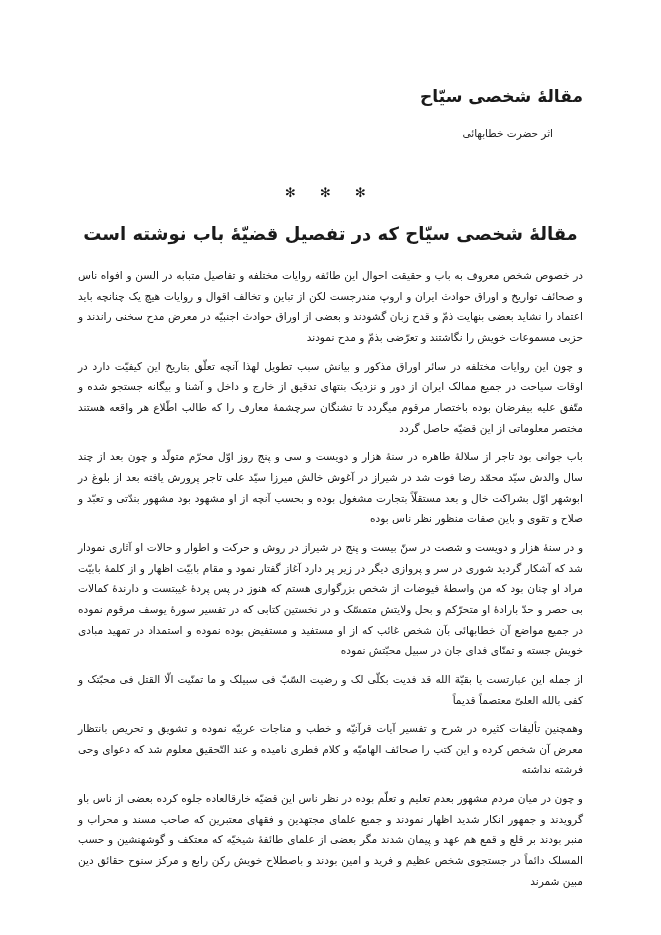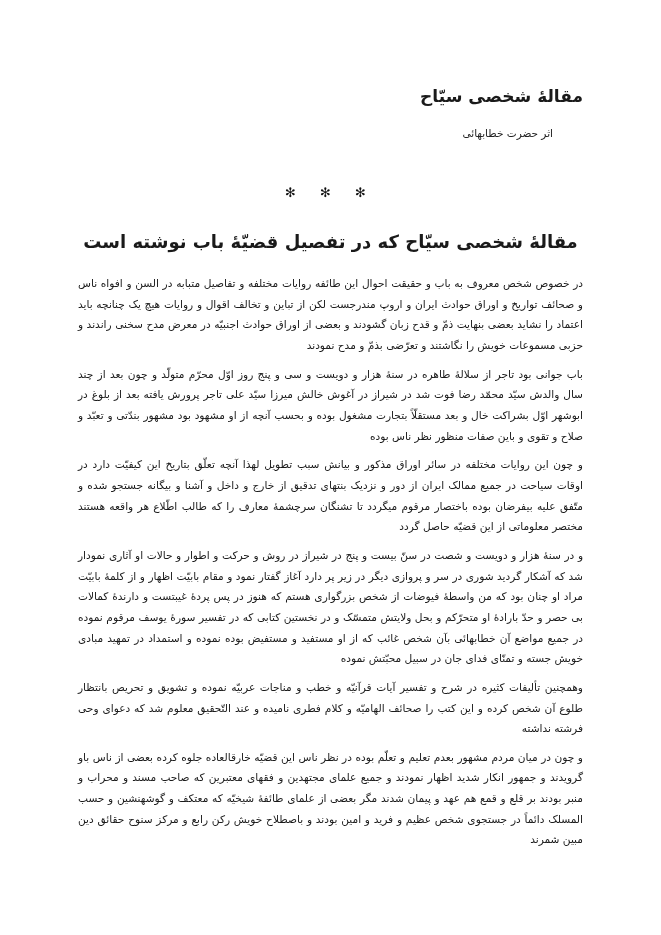--- a/index.html
+++ b/index.html
@@ -40,21 +40,21 @@
     text-align: center;
     font-size: 13px;
     letter-spacing: 10px;
     margin: 44px 0 0 0;
     color: #111;
   }
   .section-heading {
     text-align: center;
     font-size: 18px;
     line-height: 1.6;
-    margin: 28px 0 0 0;
+    margin: 20px 0 0 0;
     letter-spacing: 0.4px;
   }
   .body-block {
     margin-top: 16px;
   }
   p.para {
     font-size: 10.6px;
     line-height: 1.95;
     text-align: justify;
     text-align-last: right;
@@ -70,20 +70,21 @@
   <h1 class="doc-title">مقالهٔ شخصی سیّاح</h1>
 
   <div class="doc-author">اثر حضرت خطابهائی</div>
 
   <div class="stars">✻ ✻ ✻</div>
 
   <h2 class="section-heading">مقالهٔ شخصی سیّاح که در تفصیل قضیّهٔ باب نوشته است</h2>
 
   <div class="body-block">
     <p class="para">در خصوص شخص معروف به باب و حقیقت احوال این طائفه روایات مختلفه و تفاصیل متبابه در السن و افواه ناس و صحائف تواریخ و اوراق حوادث ایران و اروپ مندرجست لکن از تباین و تخالف اقوال و روایات هیچ یک چنانچه باید اعتماد را نشاید بعضی بنهایت ذمّ و قدح زبان گشودند و بعضی از اوراق حوادث اجنبیّه در معرض مدح سخنی راندند و حزبی مسموعات خویش را نگاشتند و تعرّضی بذمّ و مدح نمودند</p>
+    <p class="para">و چون این روایات مختلفه در سائر اوراق مذکور و بیانش سبب تطویل لهذا آنچه تعلّق بتاریخ این کیفیّت دارد در اوقات سیاحت در جمیع ممالک ایران از دور و نزدیک بنتهای تدقیق از خارج و داخل و آشنا و بیگانه جستجو شده و متّفق علیه بیفرضان بوده باختصار مرقوم میگردد تا تشنگان سرچشمهٔ معارف را که طالب اطّلاع هر واقعه هستند مختصر معلوماتی از این قضیّه حاصل گردد</p>
     <p class="para">باب جوانی بود تاجر از سلالهٔ طاهره در سنهٔ هزار و دویست و سی و پنج روز اوّل محرّم متولّد و چون بعد از چند سال والدش سیّد محمّد رضا فوت شد در شیراز در آغوش خالش میرزا سیّد علی تاجر پرورش یافته بعد از بلوغ در ابوشهر اوّل بشراکت خال و بعد مستقلّاً بتجارت مشغول بوده و بحسب آنچه از او مشهود بود مشهور بندّتی و تعبّد و صلاح و تقوی و باین صفات منظور نظر ناس بوده</p>
-    <p class="para">و چون این روایات مختلفه در سائر اوراق مذکور و بیانش سبب تطویل لهذا آنچه تعلّق بتاریخ این کیفیّت دارد در اوقات سیاحت در جمیع ممالک ایران از دور و نزدیک بنتهای تدقیق از خارج و داخل و آشنا و بیگانه جستجو شده و متّفق علیه بیفرضان بوده باختصار مرقوم میگردد تا تشنگان سرچشمهٔ معارف را که طالب اطّلاع هر واقعه هستند مختصر معلوماتی از این قضیّه حاصل گردد</p>
     <p class="para">و در سنهٔ هزار و دویست و شصت در سنّ بیست و پنج در شیراز در روش و حرکت و اطوار و حالات او آثاری نمودار شد که آشکار گردید شوری در سر و پروازی دیگر در زیر پر دارد آغاز گفتار نمود و مقام بابیّت اظهار و از کلمهٔ بابیّت مراد او چنان بود که من واسطهٔ فیوضات از شخص بزرگواری هستم که هنوز در پس پردهٔ غیبتست و دارندهٔ کمالات بی حصر و حدّ بارادهٔ او متحرّکم و بحل ولایتش متمسّک و در نخستین کتابی که در تفسیر سورهٔ یوسف مرقوم نموده در جمیع مواضع آن خطابهائی بآن شخص غائب که از او مستفید و مستفیض بوده نموده و استمداد در تمهید مبادی خویش جسته و تمنّای فدای جان در سبیل محبّتش نموده</p>
-    <p class="para">وهمچنین تألیفات کثیره در شرح و تفسیر آیات قرآنیّه و خطب و مناجات عربیّه نموده و تشویق و تحریص بانتظار طلوع آن شخص کرده و این کتب را صحائف الهامیّه و کلام فطری نامیده و عند التّحقیق معلوم شد که دعوای وحی فرشته نداشته</p>
+    <p class="para">از جمله این عبارتست یا بقیّة الله قد فدیت بکلّی لک و رضیت السّبّ فی سبیلک و ما تمنّیت الّا القتل فی محبّتک و کفی بالله العلیّ معتصماً قدیماً</p>
+    <p class="para">وهمچنین تألیفات کثیره در شرح و تفسیر آیات قرآنیّه و خطب و مناجات عربیّه نموده و تشویق و تحریص بانتظار معرض آن شخص کرده و این کتب را صحائف الهامیّه و کلام فطری نامیده و عند التّحقیق معلوم شد که دعوای وحی فرشته نداشته</p>
     <p class="para">و چون در میان مردم مشهور بعدم تعلیم و تعلّم بوده در نظر ناس این قضیّه خارقالعاده جلوه کرده بعضی از ناس باو گرویدند و جمهور انکار شدید اظهار نمودند و جمیع علمای مجتهدین و فقهای معتبرین که صاحب مسند و محراب و منبر بودند بر قلع و قمع هم عهد و پیمان شدند مگر بعضی از علمای طائفهٔ شیخیّه که معتکف و گوشهنشین و حسب المسلک دائماً در جستجوی شخص عظیم و فرید و امین بودند و باصطلاح خویش رکن رابع و مرکز سنوح حقائق دین مبین شمرند</p>
   </div>
 
 </div>
 
 </body></html>

